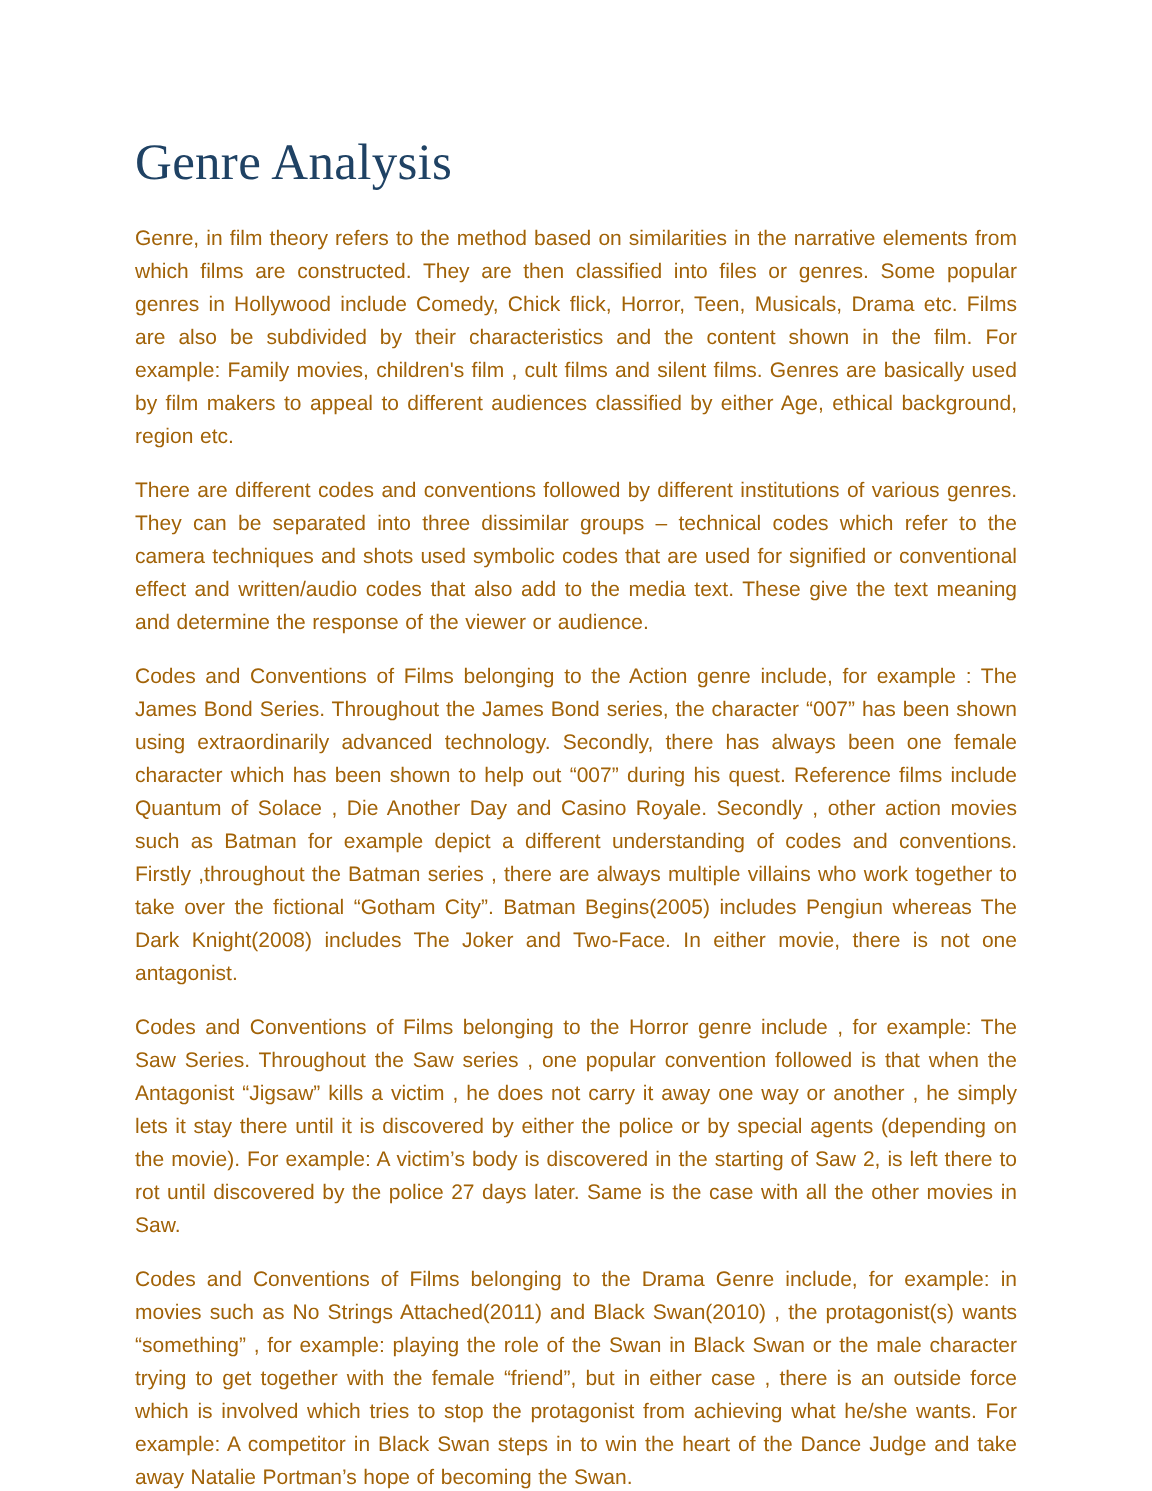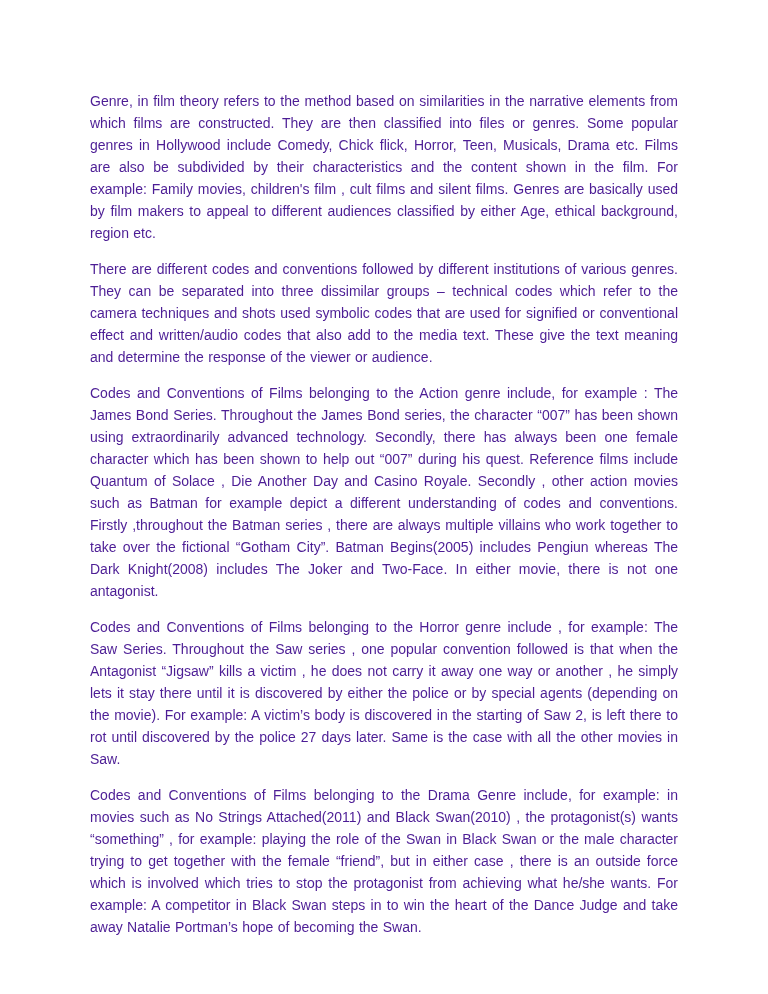--- a/index.html
+++ b/index.html
@@ -25,33 +25,34 @@
     font-weight: 400;
     font-size: 34px;
     line-height: 1.1;
     color: #1f4264;
     margin: 0 0 20px 0;
     letter-spacing: 0.2px;
   }
   .para {
     font-size: 14px;
     line-height: 22px;
-    color: #4c1d95;
+    color: #a16207;
     text-align: justify;
     margin: 0 0 14px 0;
     word-spacing: 0.5px;
   }
   .para:last-child {
     margin-bottom: 10px;
   }
 </style>
 </head>
 <body>
 
 <div class="page">
+  <h1 class="doc-title">Genre Analysis</h1>
 
   <p class="para">Genre, in film theory refers to the method based on similarities in the narrative elements from which films are constructed. They are then classified into files or genres. Some popular genres in Hollywood include Comedy, Chick flick, Horror, Teen, Musicals, Drama etc. Films are also be subdivided by their characteristics and the content shown in the film. For example: Family movies, children's film , cult films and silent films. Genres are basically used by film makers to appeal to different audiences classified by either Age, ethical background, region etc.</p>
 
   <p class="para">There are different codes and conventions followed by different institutions of various genres. They can be separated into three dissimilar groups – technical codes which refer to the camera techniques and shots used symbolic codes that are used for signified or conventional effect and written/audio codes that also add to the media text. These give the text meaning and determine the response of the viewer or audience.</p>
 
   <p class="para">Codes and Conventions of Films belonging to the Action genre include, for example : The James Bond Series. Throughout the James Bond series, the character “007” has been shown using extraordinarily advanced technology. Secondly, there has always been one female character which has been shown to help out “007” during his quest. Reference films include Quantum of Solace , Die Another Day and Casino Royale. Secondly , other action movies such as Batman for example depict a different understanding of codes and conventions. Firstly ,throughout the Batman series , there are always multiple villains who work together to take over the fictional “Gotham City”. Batman Begins(2005) includes Pengiun whereas The Dark Knight(2008) includes The Joker and Two-Face. In either movie, there is not one antagonist.</p>
 
   <p class="para">Codes and Conventions of Films belonging to the Horror genre include , for example: The Saw Series. Throughout the Saw series , one popular convention followed is that when the Antagonist “Jigsaw” kills a victim , he does not carry it away one way or another , he simply lets it stay there until it is discovered by either the police or by special agents (depending on the movie). For example: A victim’s body is discovered in the starting of Saw 2, is left there to rot until discovered by the police 27 days later. Same is the case with all the other movies in Saw.</p>
 
   <p class="para">Codes and Conventions of Films belonging to the Drama Genre include, for example: in movies such as No Strings Attached(2011) and Black Swan(2010) , the protagonist(s) wants “something” , for example: playing the role of the Swan in Black Swan or the male character trying to get together with the female “friend”, but in either case , there is an outside force which is involved which tries to stop the protagonist from achieving what he/she wants. For example: A competitor in Black Swan steps in to win the heart of the Dance Judge and take away Natalie Portman’s hope of becoming the Swan.</p>

